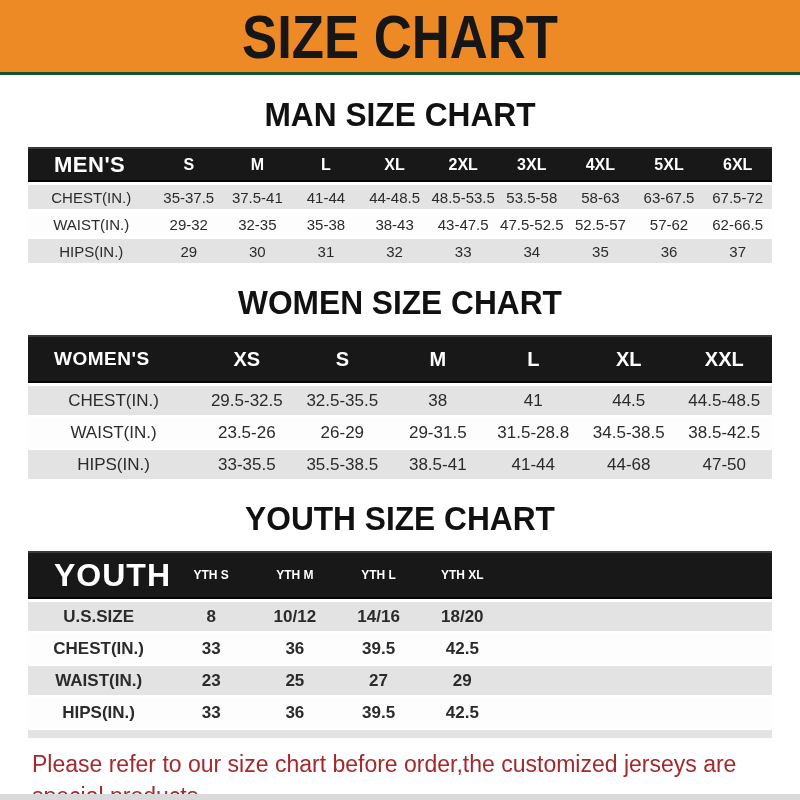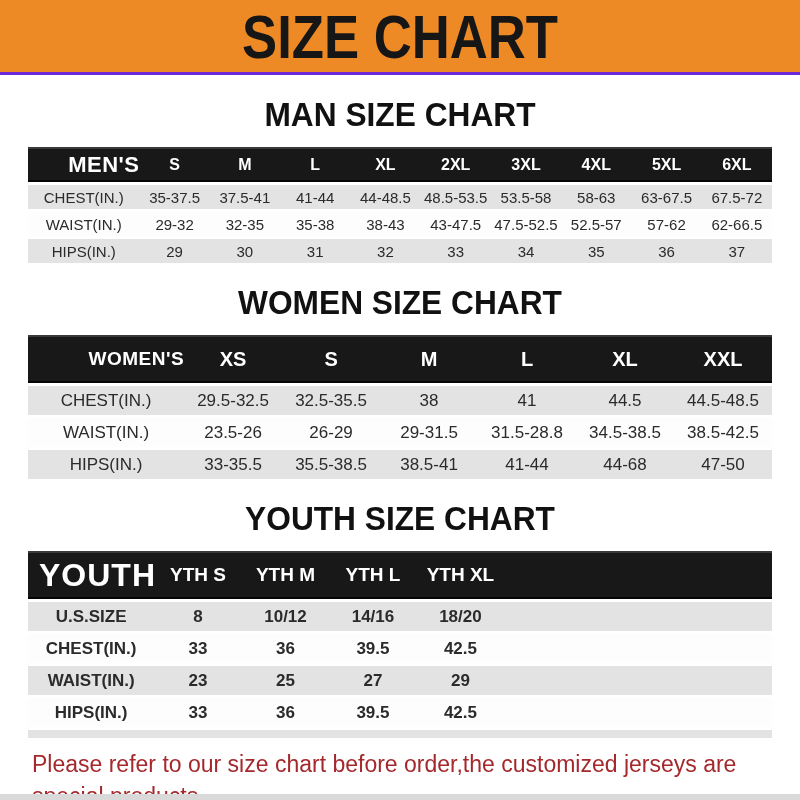--- a/index.html
+++ b/index.html
@@ -9,21 +9,21 @@
     font-family:"Liberation Sans", sans-serif;
     color:#1c1c1c;
     position:relative;
     overflow:hidden;
   }
 
   
   .banner {
     height:72px;
     background:#EE8A25;
-    border-bottom:3px solid #6d28d9;
+    border-bottom:3px solid #14532d;
     display:flex; align-items:center; justify-content:center;
   }
   .banner h1 {
     margin:0;
     font-size:56px;
     font-weight:800;
     letter-spacing:0px;
     color:#161616;
     transform:scale(0.94, 1.08);
     white-space:nowrap;
@@ -51,22 +51,22 @@
   table.size-tbl thead th {
     background:#181818;
     color:#ffffff;
     font-weight:bold;
     text-align:center;
     padding:0;
     border-top:2px solid #3a3a3a;
     border-bottom:2px solid #050505;
   }
   table.size-tbl thead th:first-child {
-    text-align:right;
-    padding-left:11px;
+    text-align:left;
+    padding-left:26px;
   }
   table.size-tbl tbody td {
     text-align:center;
     padding:0;
     border-top:3px solid #ffffff;
     color:#2b2b2b;
   }
   table.size-tbl tbody tr:nth-child(odd) td  { background:#E3E3E3; }
   table.size-tbl tbody tr:nth-child(even) td { background:#FDFDFD; }
 
@@ -76,21 +76,21 @@
   .tbl-men tbody td { height:24px; font-size:15px; }
   .tbl-men th:first-child, .tbl-men td:first-child { width:13.5%; }
 
   
   .tbl-women thead th { height:44px; font-size:20px; }
   .tbl-women thead th:first-child { font-size:19px; letter-spacing:0.5px; }
   .tbl-women tbody td { height:29px; font-size:17px; }
   .tbl-women th:first-child, .tbl-women td:first-child { width:19.5%; }
 
   
-  .tbl-youth thead th { height:44px; font-size:19px; }
+  .tbl-youth thead th { height:44px; font-size:12px; }
   .tbl-youth thead th:first-child { font-size:32px; letter-spacing:1px; }
   .tbl-youth tbody td { height:29px; font-size:17px;font-weight:bold; }
   .tbl-youth th:first-child, .tbl-youth td:first-child { width:15.5%; }
   .tbl-youth th.filler, .tbl-youth td.filler { width:36%; }
 
   .youth-strip {
     height:8px;
     background:#E3E3E3;
     margin-top:3px;
   }

